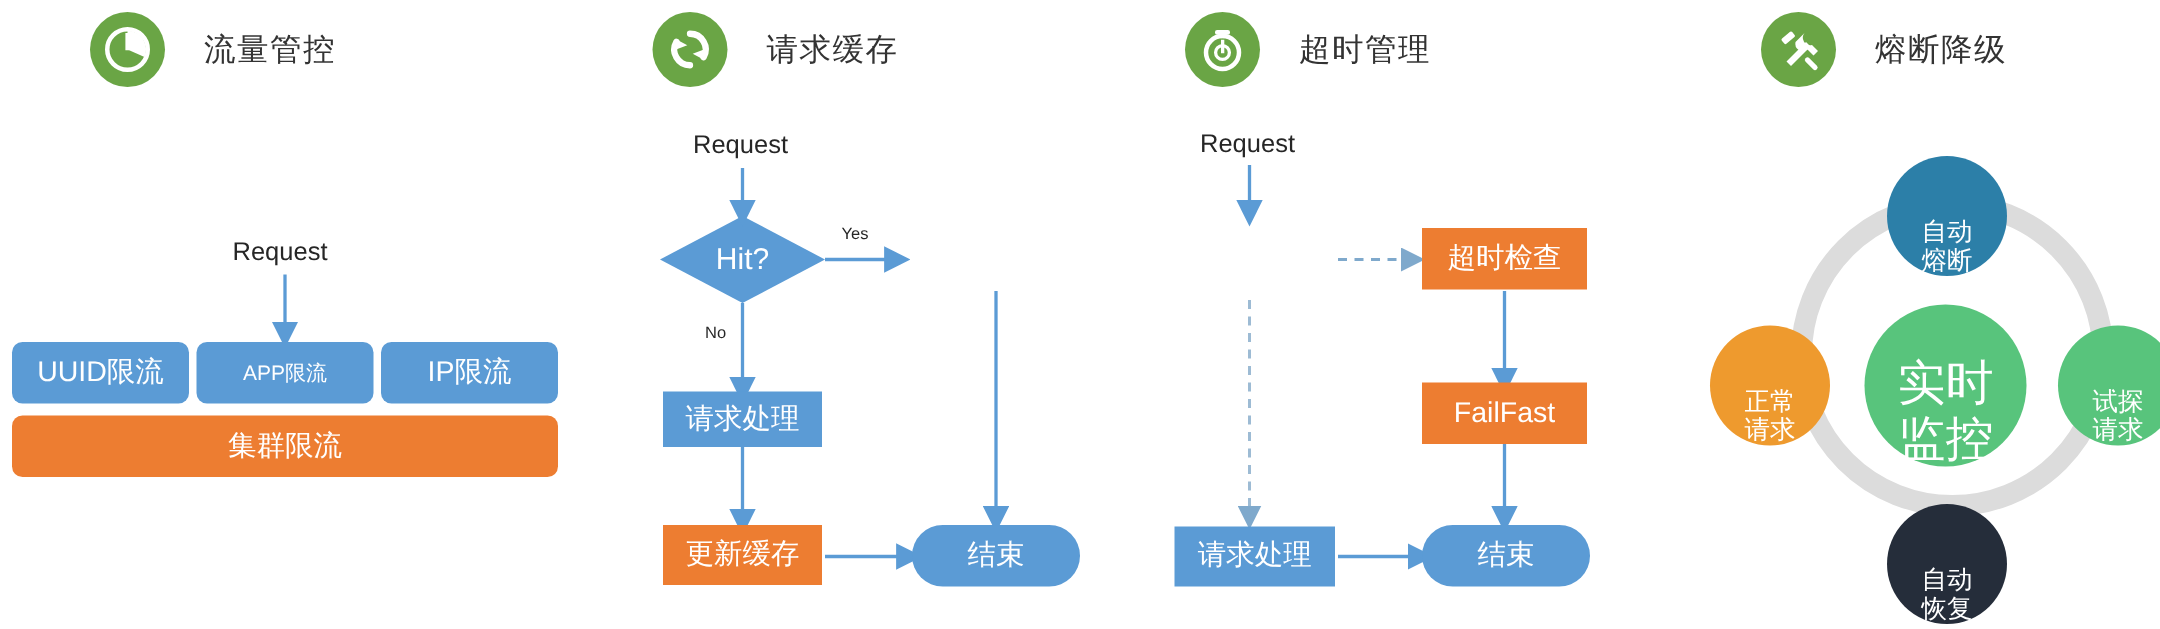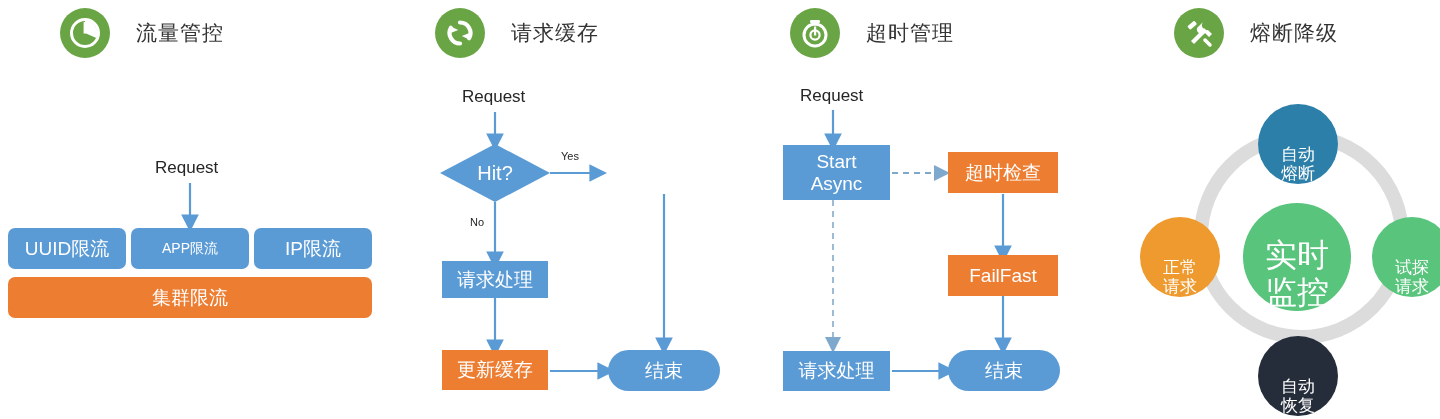--- a/index.html
+++ b/index.html
@@ -153,24 +153,20 @@
       </marker>
     </defs>
     <line x1="63" y1="110" x2="63" y2="140" stroke="#5B9BD5" stroke-width="2.2" marker-end="url(#ah3)"></line>
     <line x1="122" y1="173" x2="170" y2="173" stroke="#7FA9CC" stroke-width="2" stroke-dasharray="6 5" marker-end="url(#ah3d)"></line>
     <line x1="63" y1="200" x2="63" y2="343" stroke="#9DBBD4" stroke-width="2" stroke-dasharray="6 5" marker-end="url(#ah3d)"></line>
     <line x1="233" y1="194" x2="233" y2="252" stroke="#5B9BD5" stroke-width="2.2" marker-end="url(#ah3)"></line>
     <line x1="233" y1="296" x2="233" y2="344" stroke="#5B9BD5" stroke-width="2.2" marker-end="url(#ah3)"></line>
     <line x1="122" y1="371" x2="175" y2="371" stroke="#5B9BD5" stroke-width="2.2" marker-end="url(#ah3)"></line>
   </svg>
 
-  <div class="node blue" style="left:13px;top:145px;width:107px;height:55px;font-size:19px;flex-direction:column;">
-    <span>Start</span>
-    <span>Async</span>
-  </div>
   <div class="node orange" style="left:178px;top:152px;width:110px;height:41px;font-size:19px;">超时检查</div>
   <div class="node orange" style="left:178px;top:255px;width:110px;height:41px;font-size:19px;">FailFast</div>
   <div class="node blue" style="left:13px;top:351px;width:107px;height:40px;font-size:19px;">请求处理</div>
   <div class="node blue pill" style="left:178px;top:350px;width:112px;height:41px;font-size:19px;">结束</div>
 </div>
 
 <div class="panel" id="panel-4">
 
   <div class="panel-header" style="left:54px;">
     <div class="hdr-icon">

